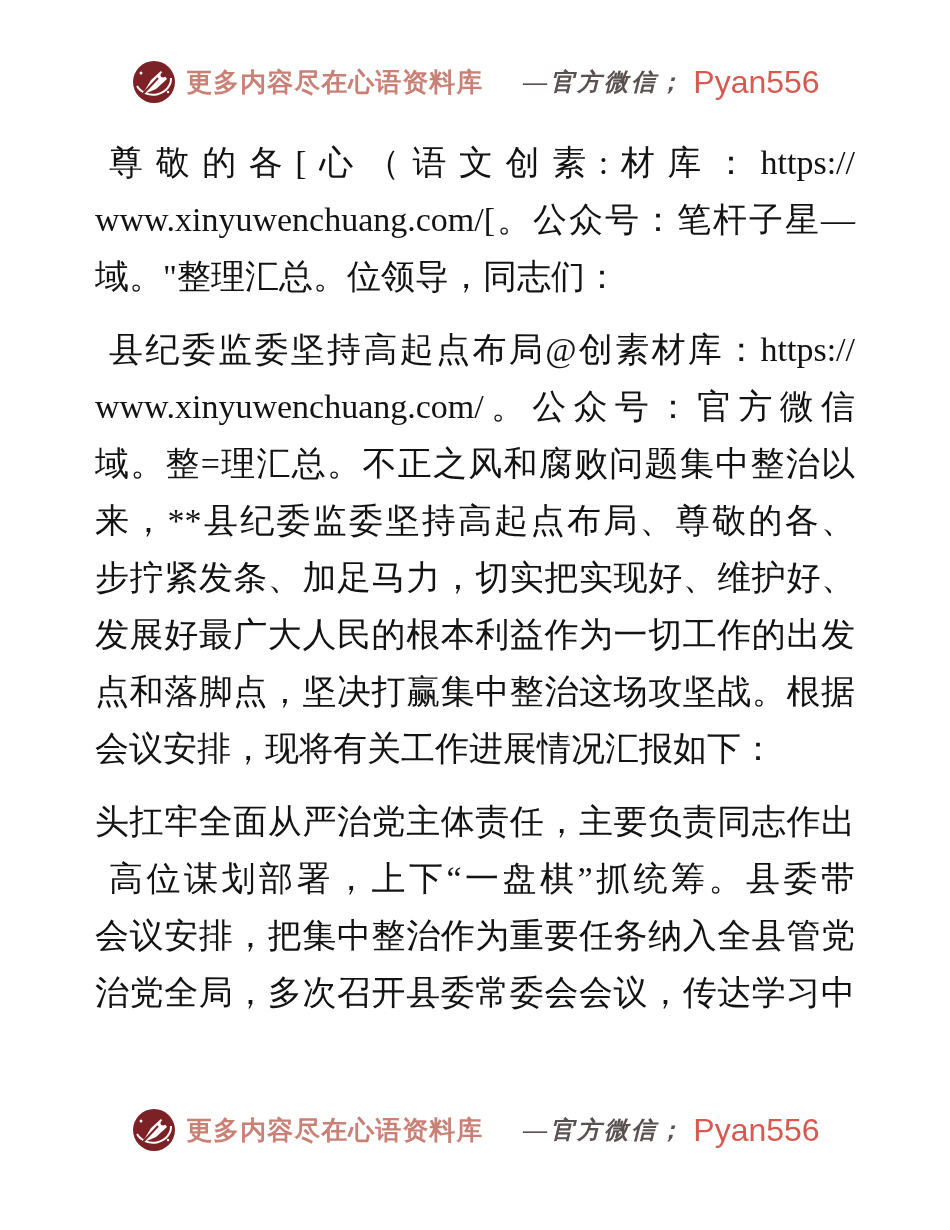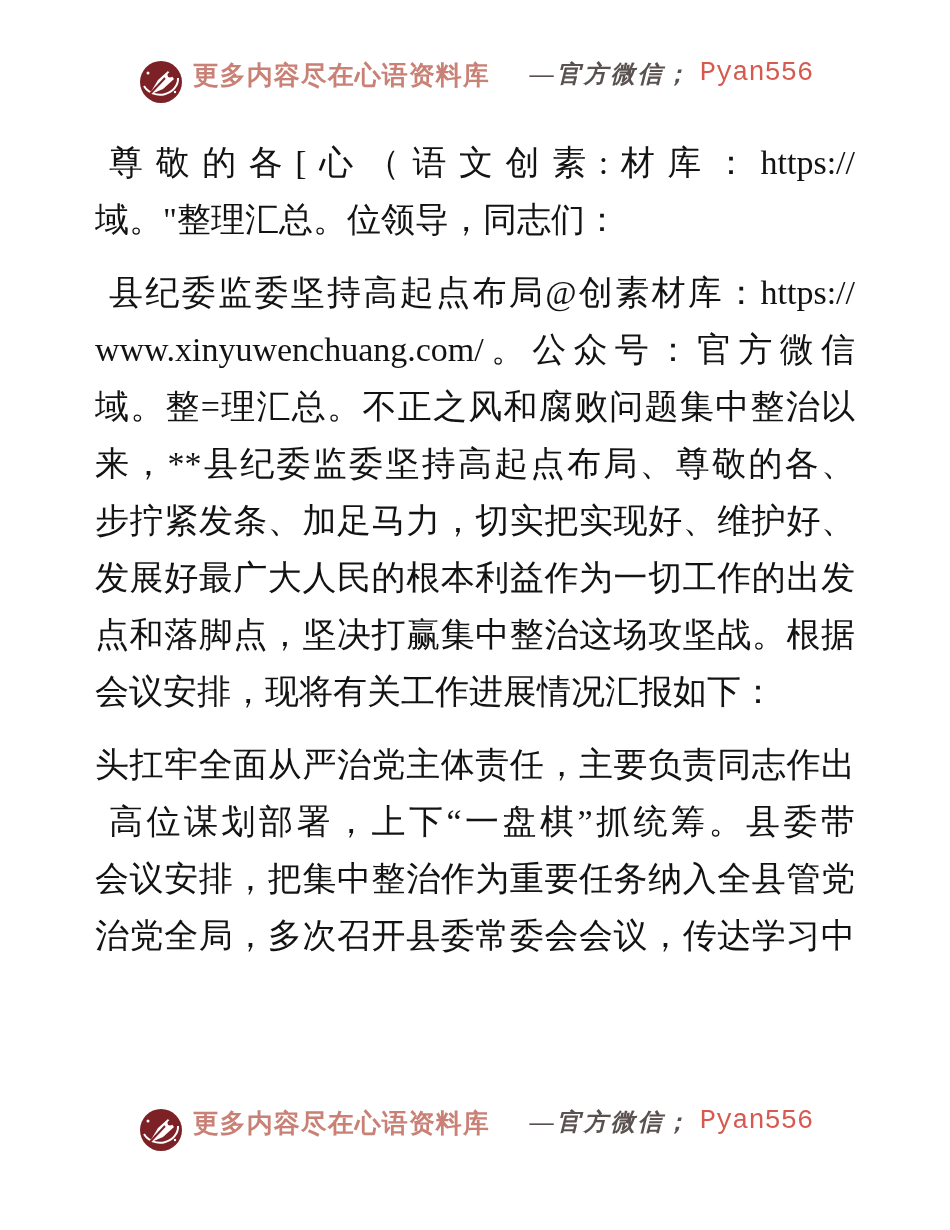--- a/index.html
+++ b/index.html
@@ -5,41 +5,41 @@
   html, body { margin: 0; padding: 0; }
   body {
     width: 950px; height: 1230px;
     background: var(--page_bg, #ffffff);
     position: relative;
     overflow: hidden;
     font-family: "Liberation Serif", "DejaVu Serif", serif;
   }
   .watermark {
     position: absolute; left: 0; width: 100%;
-    display: flex; align-items: flex-start; justify-content: center;
+    display: flex; align-items: center; justify-content: center;
     gap: 8px; white-space: nowrap;
   }
   .watermark.header { top: 58px; }
   .watermark.footer { top: 1106px; }
   .logo-wrap { width: 48px; height: 48px; flex: 0 0 auto; }
   .brand-text {
     color: var(--brand_text, #c98176);
     font-size: 26px; font-weight: bold; letter-spacing: 1px;
     font-family: "Liberation Sans", "DejaVu Sans", sans-serif;
   }
   .wechat-label {
     color: var(--wechat_label, #59514f);
     font-size: 24px; font-weight: bold; font-style: italic;
     letter-spacing: 3px;
     margin-left: 32px;
   }
   .wechat-id {
     color: var(--wechat_id, #d65a50);
-    font-size: 27px;
-    font-family: Liberation Mono, monospace;
+    font-size: 32px;
+    font-family: Liberation Sans, sans-serif;
   }
   .content {
     position: absolute; top: 134px; left: 95px; width: 760px;
     color: #131313; font-size: 34px;
   }
   .para { margin: 0 0 16px 0; }
   .line {
     line-height: 57px;
     text-align: justify;
     text-align-last: justify;
@@ -63,20 +63,21 @@
     </svg>
   </span>
   <span class="brand-text">更多内容尽在心语资料库</span>
   <span class="wechat-label">—官方微信；</span>
   <span class="wechat-id">Pyan556</span>
 </div>
 
 <div class="content">
   <div class="para">
     <div class="line indent">尊敬的各[心（语文创素:材库：https://</div>
+    <div class="line">www.xinyuwenchuang.com/[。公众号：笔杆子星—</div>
     <div class="line left">域。"整理汇总。位领导，同志们：</div>
   </div>
   <div class="para">
     <div class="line indent">县纪委监委坚持高起点布局@创素材库：https://</div>
     <div class="line">www.xinyuwenchuang.com/。公众号：官方微信</div>
     <div class="line">域。整=理汇总。不正之风和腐败问题集中整治以</div>
     <div class="line">来，**县纪委监委坚持高起点布局、尊敬的各、</div>
     <div class="line">步拧紧发条、加足马力，切实把实现好、维护好、</div>
     <div class="line">发展好最广大人民的根本利益作为一切工作的出发</div>
     <div class="line">点和落脚点，坚决打赢集中整治这场攻坚战。根据</div>

